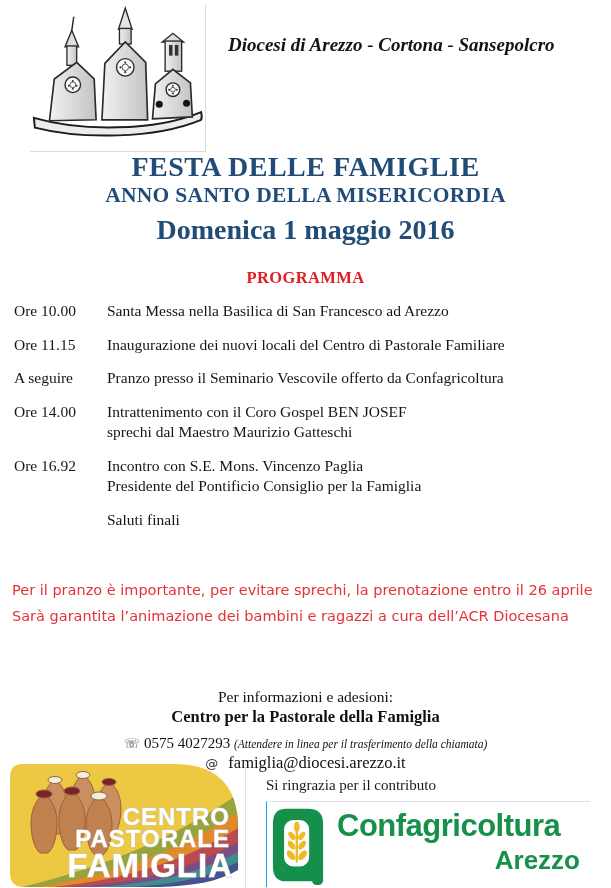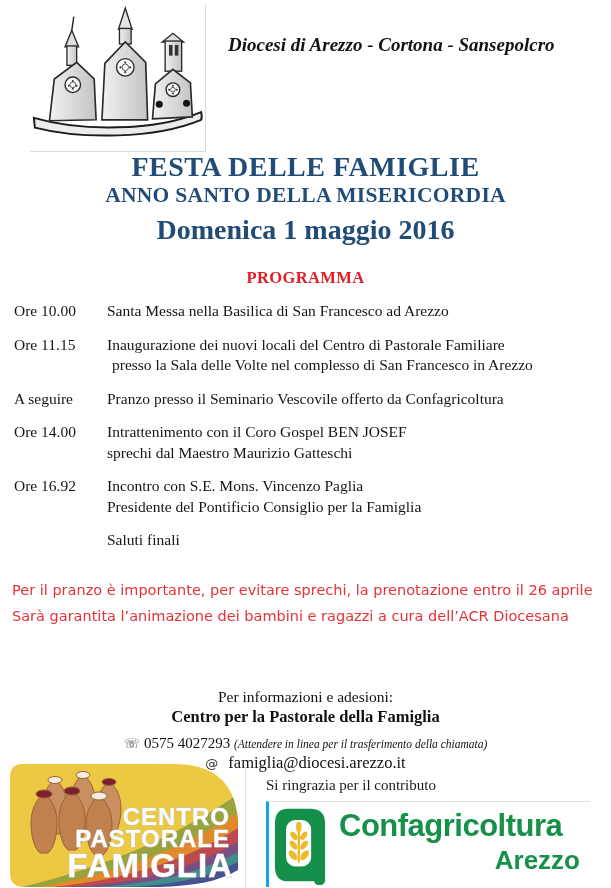--- a/index.html
+++ b/index.html
@@ -44,21 +44,21 @@
   .phone-note { font-style:italic; font-size:11.5px; }
   .c4 { font-size:16.5px; margin-top:1px; }
   .at-icon { font-family:"DejaVu Sans", sans-serif; font-size:13px; color:#333; margin-right:10px; }
 
   
   .footer-left { position:absolute; left:8px; top:764px; width:238px; height:124px;
                  border-right:1px solid #e3e3e3; }
   .footer-left svg { width:230px; height:123px; display:block; }
   .sponsor-note { position:absolute; left:266px; top:777px; font-size:15px; color:#1a1a1a; }
   .sponsor-box { position:absolute; left:266px; top:801px; width:324px; height:86px;
-                 border-top:1px solid #e2e2e2; border-left:3px solid #0ea5e9;
+                 border-top:1px solid #e2e2e2; border-left:1px solid #0ea5e9;
                  display:flex; align-items:flex-start; padding-top:5px; }
   .sponsor-mark { width:62px; height:78px; flex:none; margin-right:8px; }
   .sponsor-text { flex:1; font-family:"Liberation Sans", sans-serif; color:#17914a; }
   .sponsor-name { font-size:31px; font-weight:bold; letter-spacing:-0.5px; line-height:38px; white-space:nowrap; }
   .sponsor-city { font-size:26px; font-weight:bold; text-align:right; padding-right:10px; line-height:30px; }
 </style>
 </head>
 <body>
 
 <div class="page">
@@ -121,21 +121,20 @@
     <div class="prow">
       <div class="ptime">Ore 10.00</div>
       <div class="pdesc">
         <div>Santa Messa nella Basilica di San Francesco ad Arezzo</div>
       </div>
     </div>
     <div class="prow">
       <div class="ptime">Ore 11.15</div>
       <div class="pdesc">
         <div>Inaugurazione dei nuovi locali del Centro di Pastorale Familiare</div>
-        <div class="indent">presso la Sala delle Volte nel complesso di San Francesco in Arezzo</div>
       </div>
     </div>
     <div class="prow">
       <div class="ptime">A seguire</div>
       <div class="pdesc">
         <div>Pranzo presso il Seminario Vescovile offerto da Confagricoltura</div>
       </div>
     </div>
     <div class="prow">
       <div class="ptime">Ore 14.00</div>

